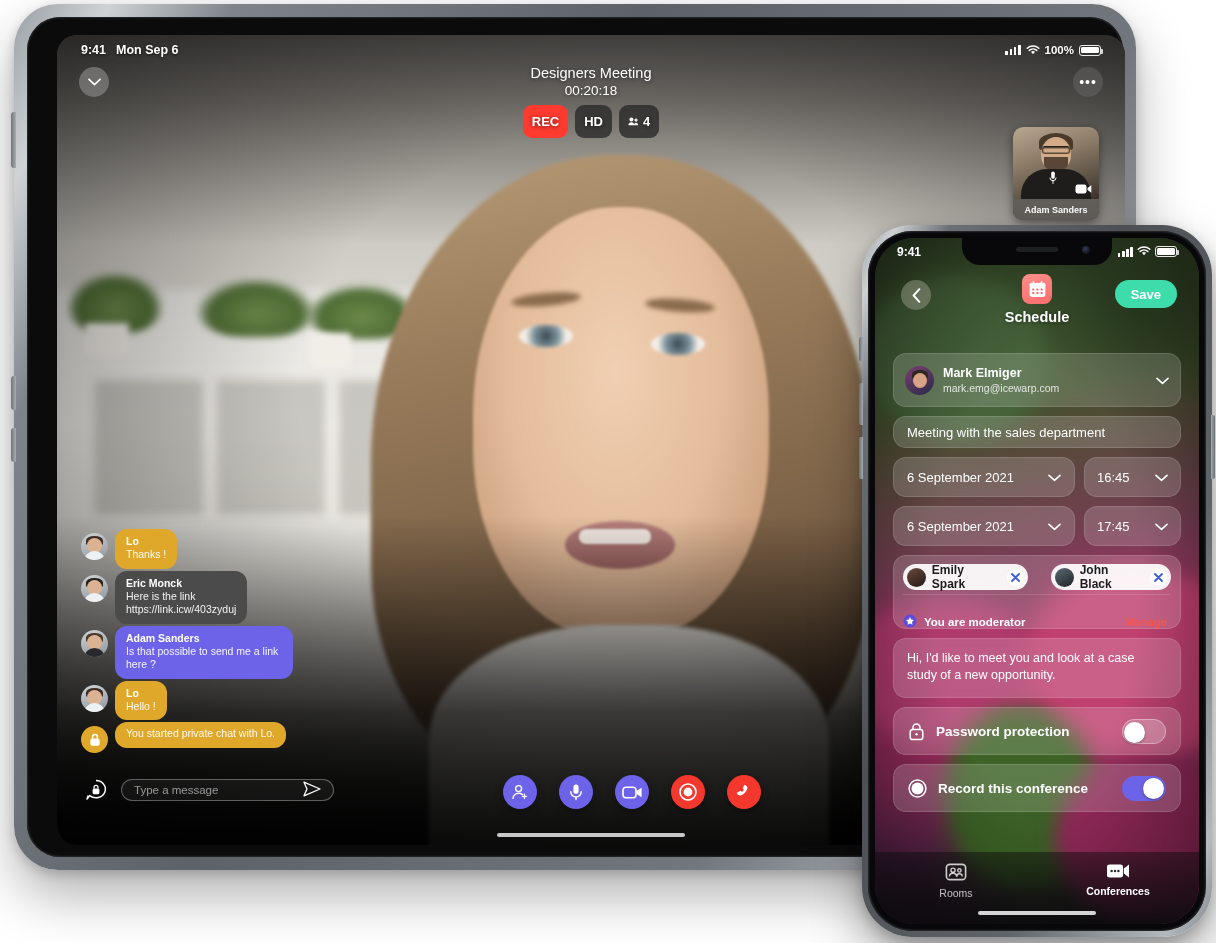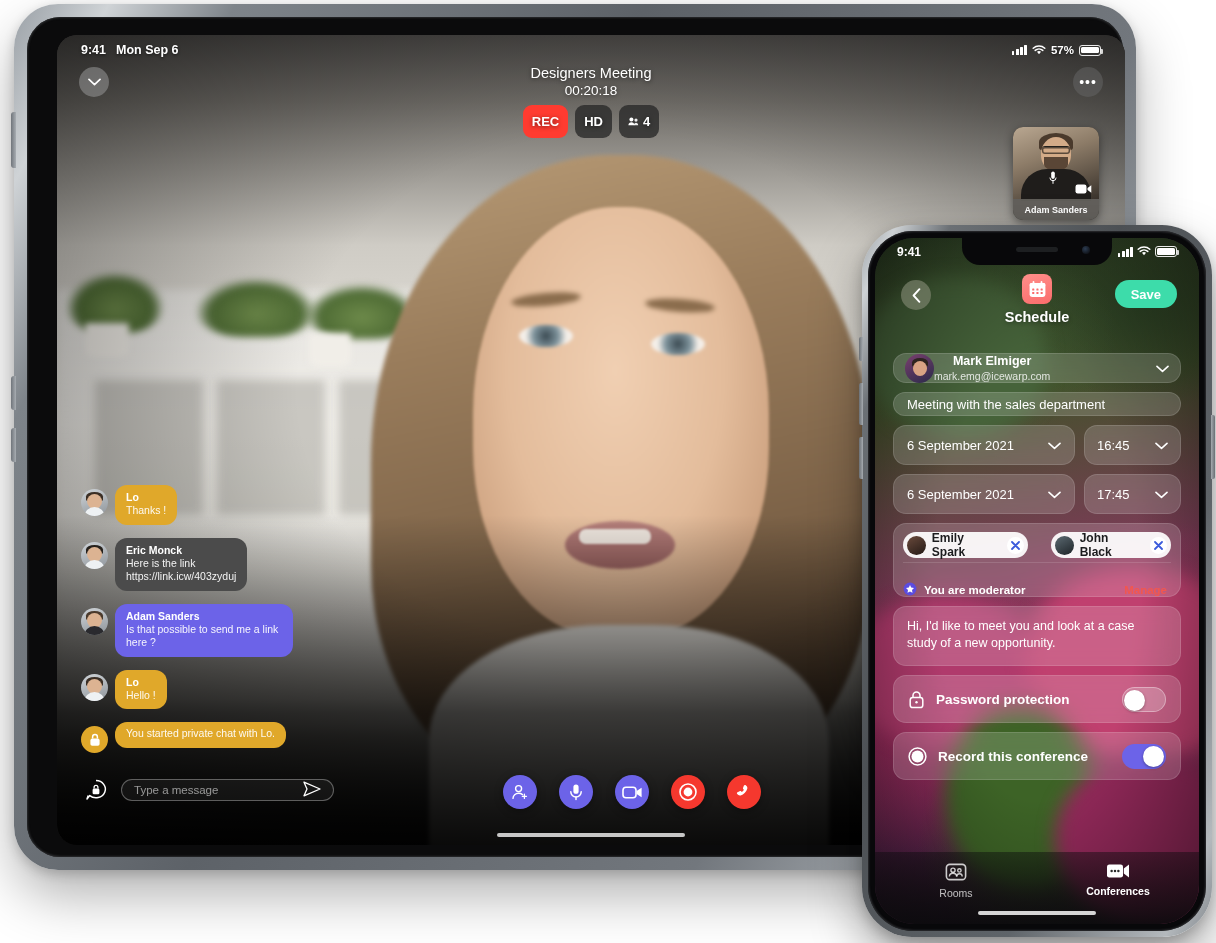--- a/index.html
+++ b/index.html
@@ -159,21 +159,21 @@
     background:#5a4636; }
   .self-body { position:absolute; left:8px; top:42px; width:70px; height:32px; border-radius:26px 26px 0 0;
     background:#1f1d1b; }
   .self-mic { position:absolute; left:36px; top:44px; width:8px; height:14px; }
   .self-cam { position:absolute; right:7px; bottom:25px; width:17px; height:12px; }
   .self-name { position:absolute; left:0; right:0; bottom:0; height:21px; background: rgba(120,118,112,.72);
     color:#fff; font-size:9px; font-weight:700; display:flex; align-items:center; justify-content:center; }
 
   
   .chat-list { position:absolute; left: 24px; bottom: 92px; width: 260px;
-    display:flex; flex-direction:column; gap: 13px; }
+    display:flex; flex-direction:column; gap: 2px; }
   .chat-row { display:flex; align-items:flex-start; gap: 7px; }
   .avatar { width: 27px; height: 27px; border-radius: 50%; flex: 0 0 27px; margin-top: 4px;
     background: linear-gradient(160deg,#cfd4d8,#8e949a); overflow:hidden; position:relative; }
   .avatar .av-face { position:absolute; left:6px; top:5px; width:15px; height:15px; border-radius:50%;
     background:#dcb392; }
   .avatar .av-hair { position:absolute; left:5px; top:3px; width:17px; height:9px; border-radius:50% 50% 18% 18%; }
   .avatar .av-body { position:absolute; left:3px; top:18px; width:21px; height:12px; border-radius:11px 11px 0 0;
     background:#eef1f3; }
   .av-lock { background: #e0a82a !important; display:flex; align-items:center; justify-content:center; }
   .bubble { border-radius: 12px; padding: 5px 11px 7px; max-width: 178px; color:#fff; }
@@ -258,30 +258,30 @@
     cursor:pointer; }
   .ph-appicon { position:absolute; left:50%; transform:translateX(-50%); top: 0;
     width: 30px; height: 30px; border-radius: 8px;
     background: linear-gradient(160deg,#ff8f8a,#fa6c6c); display:flex; align-items:center; justify-content:center; }
   .ph-pagetitle { position:absolute; left:0; right:0; top: 35px; text-align:center; color:#fff;
     font-size: 14.5px; font-weight:700; text-shadow: 0 1px 4px rgba(0,0,0,.4); }
 
   .ph-body { position:absolute; left: 18px; right: 18px; top: 115px; display:flex; flex-direction:column; gap: 9px; }
   .card { border-radius: 13px; background: rgba(255,255,255,.17); backdrop-filter: blur(8px);
     border: 1px solid rgba(255,255,255,.13); color:#fff; }
-  .row-user { display:flex; align-items:center; gap: 0; padding: 8px 11px; height: 30px; text-align: center; }
+  .row-user { display:flex; align-items:center; gap: 9px; padding: 8px 11px; height: 54px; }
   .u-ava { width: 29px; height: 29px; border-radius:50%; flex:0 0 29px; overflow:hidden; position:relative;
     background: linear-gradient(150deg,#7a3f6e,#2a2a4a); }
   .u-ava .f { position:absolute; left:8px; top:7px; width:14px; height:15px; border-radius:50%; background:#d8a384; }
   .u-ava .h { position:absolute; left:7px; top:4px; width:16px; height:9px; border-radius:50% 50% 20% 20%; background:#2e2420; }
   .u-name { font-size: 12.5px; font-weight:700; line-height:15px; }
   .u-mail { font-size: 10.5px; color: rgba(255,255,255,.82); line-height:14px; }
   .chev { margin-left:auto; }
 
-  .field { height: 24px; display:flex; align-items:center; padding: 0 13px; font-size: 13px; }
+  .field { height: 32px; display:flex; align-items:center; padding: 0 13px; font-size: 13px; }
   .date-row { display:flex; gap: 9px; }
   .date-box { flex: 1 1 auto; height: 40px; border-radius: 13px; display:flex; align-items:center;
     padding: 0 13px; font-size: 13px; }
   .time-box { flex: 0 0 97px; height: 40px; border-radius: 13px; display:flex; align-items:center;
     padding: 0 12px; font-size: 13px; }
 
   .part-card { padding: 8px 9px 0; }
   .pills { display:flex; gap: 23px; }
   .pill { height: 26px; border-radius: 13px; background: rgba(255,255,255,.93); display:flex;
     align-items:center; gap: 6px; padding: 0 4px 0 4px; color:#1c1c1e; font-size: 12px; font-weight:600; }
@@ -368,21 +368,21 @@
                 <i></i>
                 <i></i>
                 <i></i>
                 <i></i>
               </span>
             <svg width="14" height="11" viewBox="0 0 14 11">
               <path d="M7 9.3 L9 6.8 A3.2 3.2 0 0 0 5 6.8 Z" fill="#fff"></path>
               <path d="M1.2 3.2 A8.5 8.5 0 0 1 12.8 3.2" stroke="#fff" stroke-width="1.5" fill="none" stroke-linecap="round"></path>
               <path d="M3.2 5.4 A5.6 5.6 0 0 1 10.8 5.4" stroke="#fff" stroke-width="1.5" fill="none" stroke-linecap="round"></path>
             </svg>
-            <span>57%</span>
+            <span>100%</span>
             <span class="batt"></span>
           </div>
         </div>
 
         <div class="collapse-btn">
           <svg width="13" height="8" viewBox="0 0 13 8">
             <path d="M1 1.4 L6.5 6.6 L12 1.4" stroke="#fff" stroke-width="1.7" fill="none" stroke-linecap="round" stroke-linejoin="round"></path>
           </svg>
         </div>
         <div class="more-btn">

